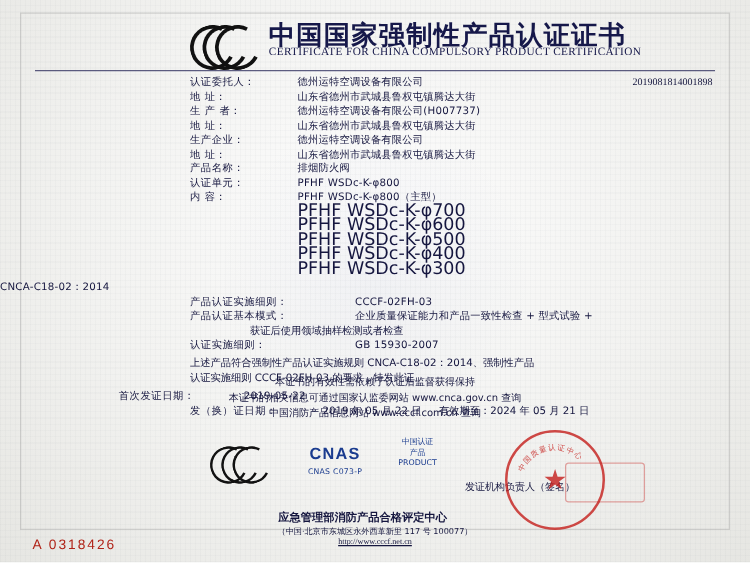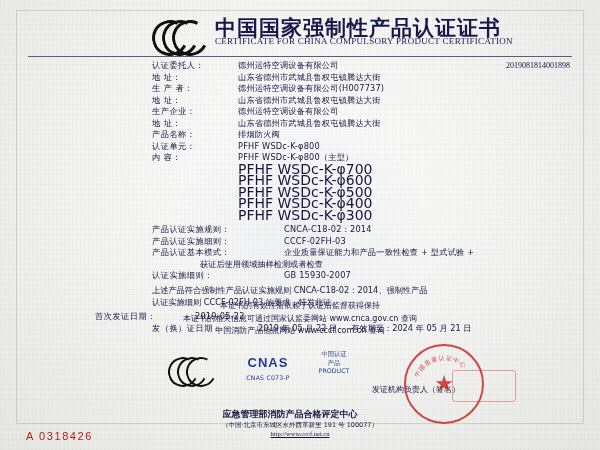--- a/index.html
+++ b/index.html
@@ -365,21 +365,20 @@
     </div>
     <div class="indent-val">PFHF WSDc-K-φ700</div>
     <div class="indent-val">PFHF WSDc-K-φ600</div>
     <div class="indent-val">PFHF WSDc-K-φ500</div>
     <div class="indent-val">PFHF WSDc-K-φ400</div>
     <div class="indent-val">PFHF WSDc-K-φ300</div>
 
     <div class="spacer-2"></div>
 
     <div class="row">
-      <div class="lbl" style="width:132px;">产品认证实施规则：</div>
       <div class="val">CNCA-C18-02：2014</div>
     </div>
     <div class="row">
       <div class="lbl" style="width:132px;">产品认证实施细则：</div>
       <div class="val">CCCF-02FH-03</div>
     </div>
     <div class="row">
       <div class="lbl" style="width:132px;">产品认证基本模式：</div>
       <div class="val">企业质量保证能力和产品一致性检查 + 型式试验 +</div>
     </div>
@@ -440,17 +439,17 @@
       <svg class="arc" viewBox="0 0 76 76">
         <path id="arcpath" d="M 10,42 A 28,28 0 0 1 66,42" fill="none"></path>
         <text class="seal-text"><textPath href="#arcpath" startOffset="12%">中国质量认证中心</textPath></text>
       </svg>
       <div class="star">★</div>
     </div>
     <div class="stamp-smear"></div>
   </div>
 
   <div class="org">应急管理部消防产品合格评定中心</div>
-  <div class="org-addr">（中国·北京市东城区永外西革新里 191 号    100077）</div>
+  <div class="org-addr">（中国·北京市东城区永外西革新里 117 号    100077）</div>
   <div class="org-url">http://www.cccf.net.cn</div>
 
   <div class="serial">A 0318426</div>
 </div>
 
 </body></html>

